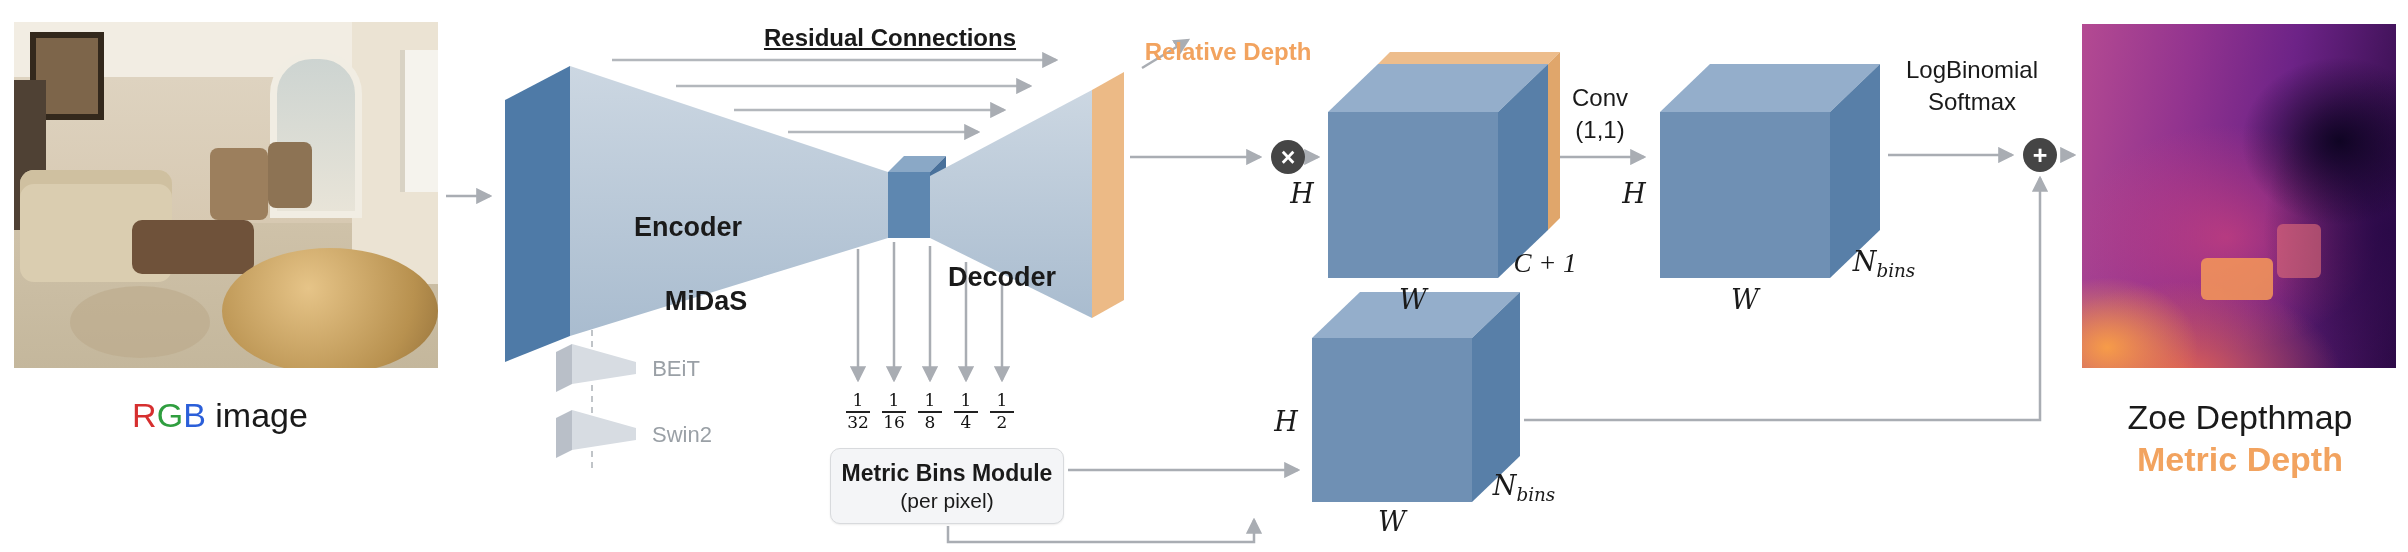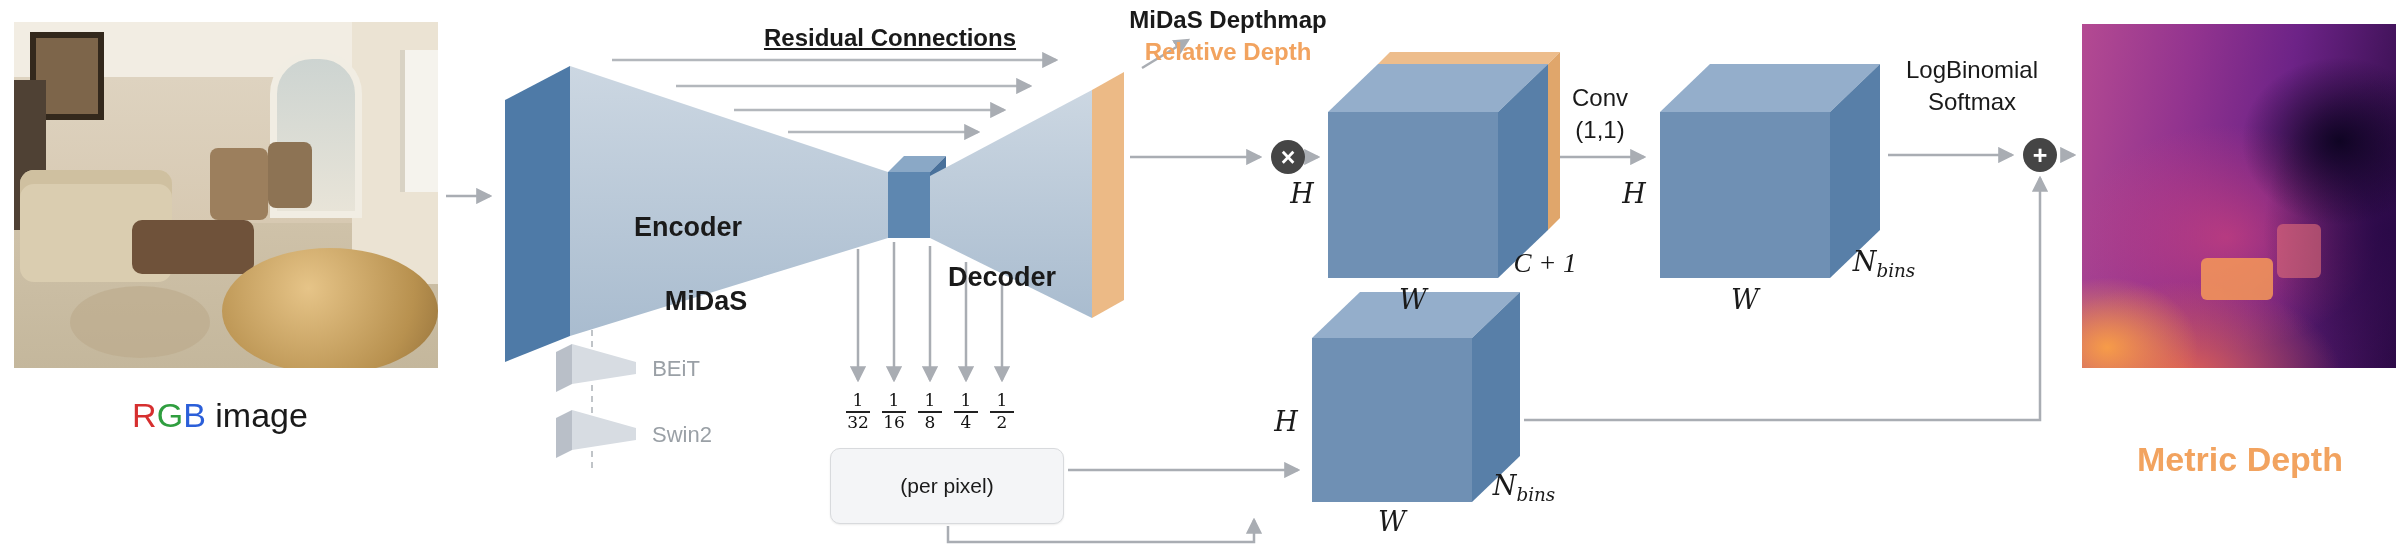--- a/index.html
+++ b/index.html
@@ -186,24 +186,24 @@
       <span class="bar"></span>
       <span>4</span>
   </div>
   <div class="frac" style="left:1002px;top:392px;">
     <span>1</span>
       <span class="bar"></span>
       <span>2</span>
   </div>
 
   <div id="mbm-box">
+    <div class="l1">Metric Bins Module</div>
     <div class="l2">(per pixel)</div>
   </div>
 
-  <div class="lbl t24 sb" style="left:1228px;top:6px;">MiDaS Depthmap</div>
   <div class="lbl t24 b" style="left: 1228px; top: 38px; color: rgb(242, 163, 95);">Relative Depth</div>
 
   <div class="op" style="left:1271px;top:140px;">
       <span>×</span>
     </div>
   <div class="op" style="left:2023px;top:138px;">
       <span>+</span>
     </div>
 
   <div class="lbl t24" style="left:1600px;top:84px;">Conv</div>
@@ -224,15 +224,16 @@
   <div class="lbl math" style="left:1286px;top:406px;">H</div>
   <div class="lbl math" style="left:1392px;top:506px;">W</div>
   <div class="lbl math" style="left:1524px;top:470px;">
     <span>N</span><sub>bins</sub>
   </div>
 
   <div id="zoe-photo">
     <div style="position:absolute;left:38%;top:68%;width:72px;height:42px;background:rgba(246,152,88,.85);border-radius:6px;"></div>
     <div style="position:absolute;left:62%;top:58%;width:44px;height:54px;background:rgba(226,110,120,.6);border-radius:6px;"></div>
   </div>
+  <div class="lbl cap" style="left:2240px;top:398px;">Zoe Depthmap</div>
   <div class="lbl cap b" style="left: 2240px; top: 440px; color: rgb(242, 163, 95);">Metric Depth</div>
 
 </div>
 
 </body></html>

